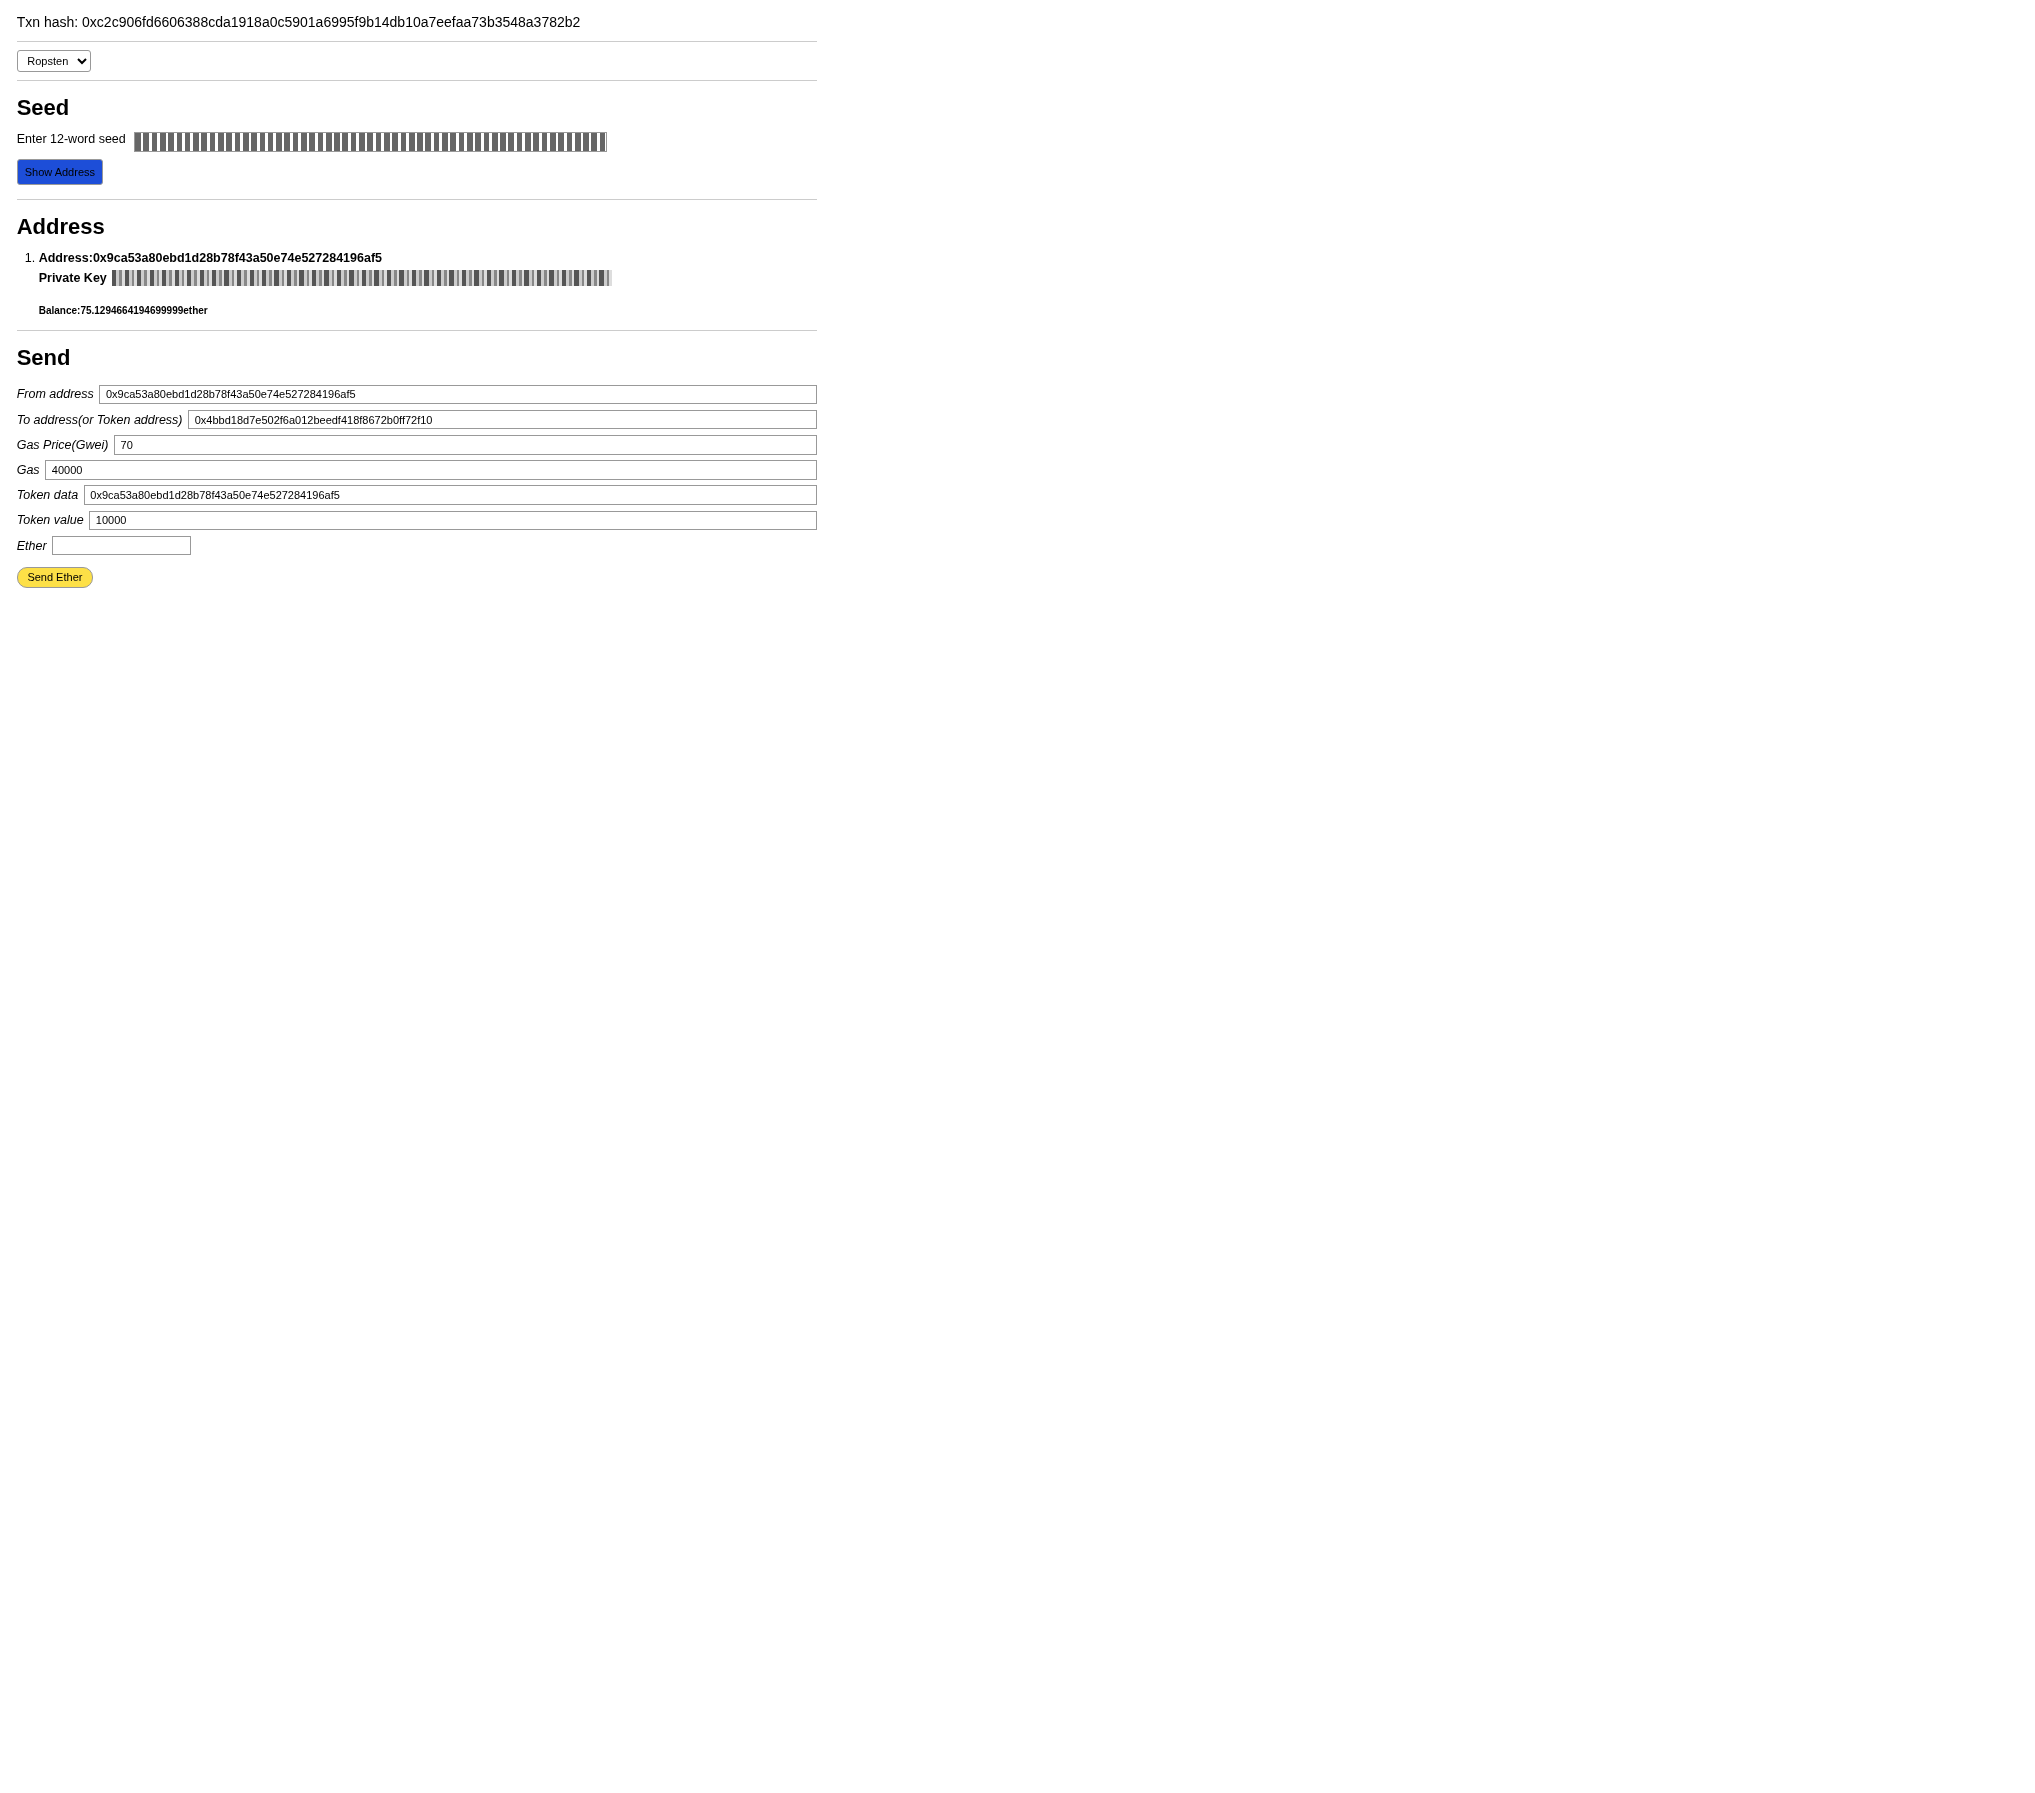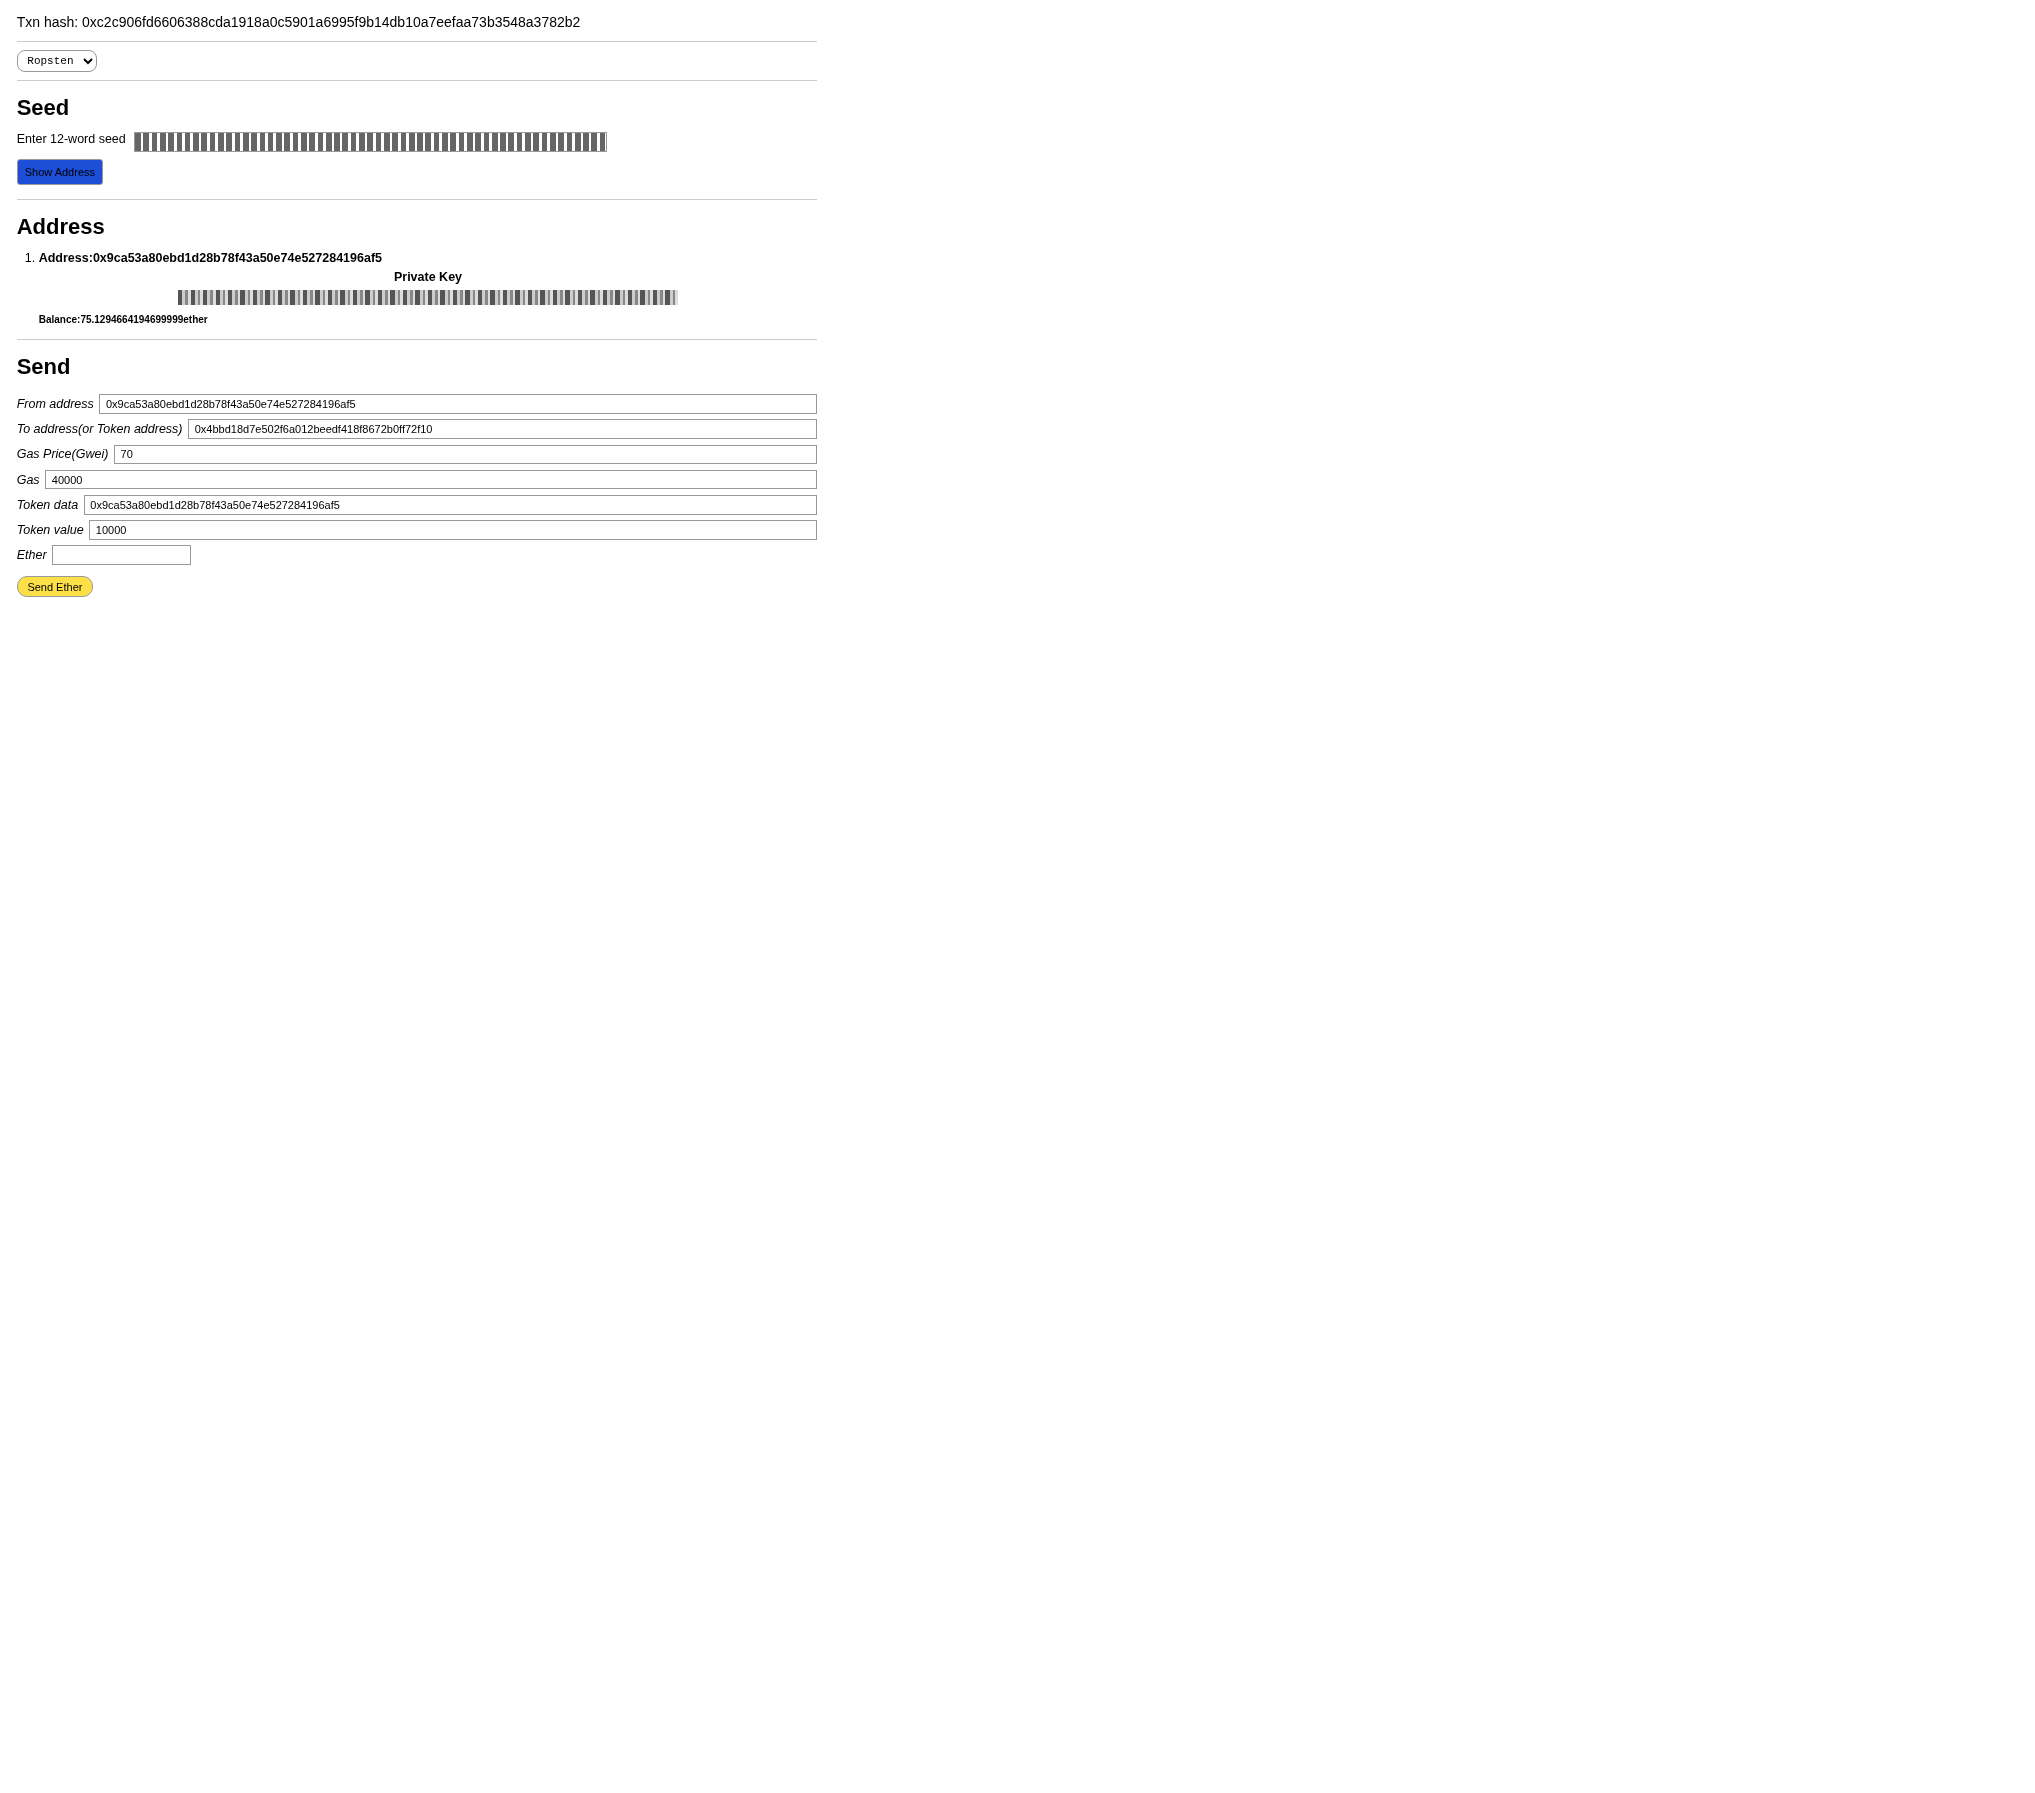--- a/index.html
+++ b/index.html
@@ -25,24 +25,23 @@
       border-top: 0.7px solid #ccc;
       margin: 8.3px 0;
     }
     .network-select-wrapper {
       margin: 8.3px 0;
     }
     select {
       font-size: 11px;
       padding: 2.8px 5.6px;
       border: 0.7px solid #999;
-      border-radius: 8px;
+      border-radius: 3px;
       background: #fff;
       cursor: pointer;
-      font-family: Liberation Mono, monospace;
     }
     .section {
       margin: 14px 0;
     }
     .section-title {
       font-size: 22px;
       font-weight: bold;
       margin-bottom: 11px;
     }
     .seed-row {
@@ -83,25 +82,24 @@
       margin-bottom: 11px;
     }
     .address-line {
       font-size: 12.5px;
       font-weight: bold;
       margin-bottom: 5.6px;
     }
     .private-key-line {
       font-size: 12.5px;
       font-weight: bold;
-      margin-bottom: 9px;
+      margin-bottom: 19px;
       display: flex;
       align-items: center;
       gap: 5.6px;
-      flex-direction: column;
     }
     .private-key-blur {
       display: inline-block;
       width: 500px;
       height: 15.3px;
       background: repeating-linear-gradient(
         90deg,
         #555 0px, #555 4.2px,
         #ccc 4.2px, #ccc 7px,
         #888 7px, #888 9.7px,

